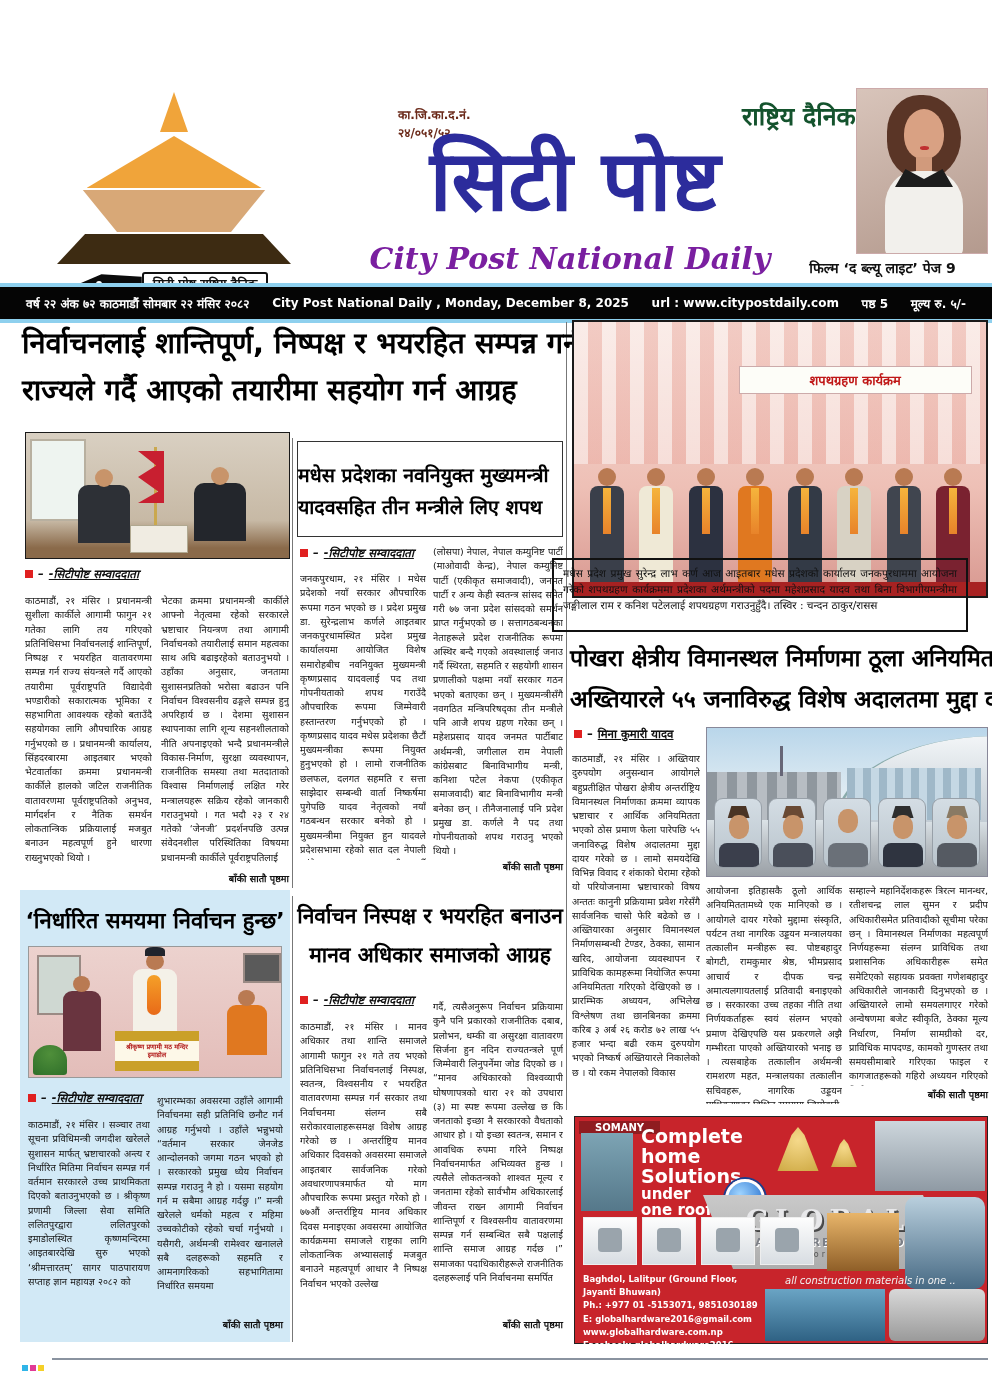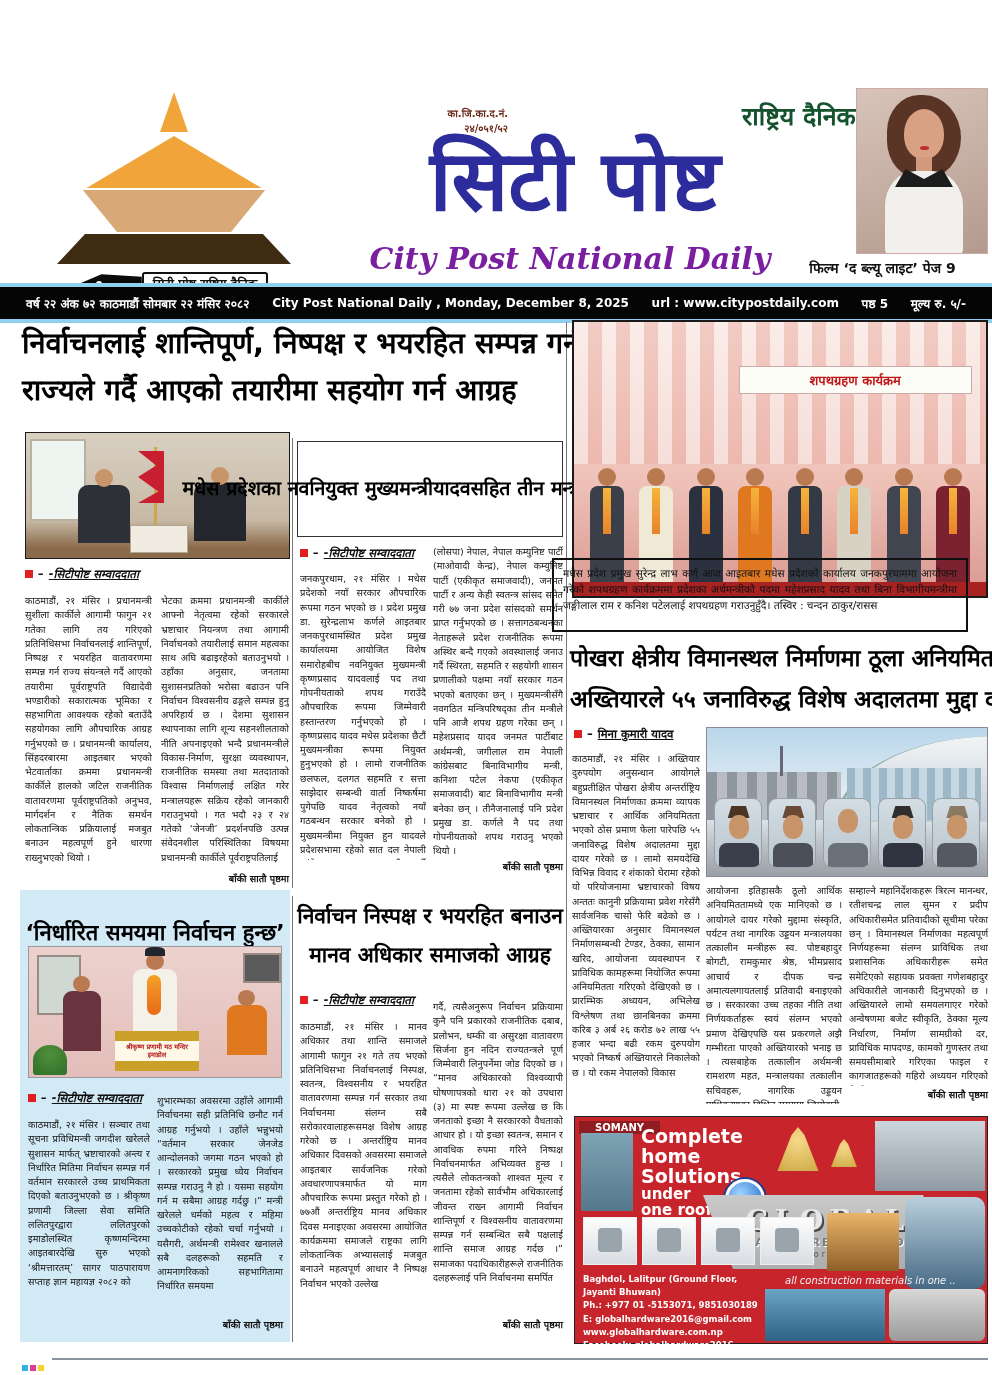--- a/index.html
+++ b/index.html
@@ -17,21 +17,21 @@
   .pen-row{display:flex;align-items:center;margin-top:8px;}
   .pen-nib{width:62px;height:20px;background:#0b0b0b;clip-path:polygon(0 50%,35% 4%,100% 16%,100% 84%,35% 96%);
            position:relative;}
   .pen-nib:after{content:"";position:absolute;left:16px;top:7px;width:6px;height:6px;border-radius:50%;background:#fff;}
   .pen-banner{border:2px solid #111;border-radius:3px;background:#fff;padding:1px 9px;
               font-size:12.5px;font-weight:bold;white-space:nowrap;}
   .np-title{font-weight:800;color:#2c2c9c;font-size:84px;display:flex;align-items:center;justify-content:center;}
   .en-title{font-family:"DejaVu Serif",serif;font-style:italic;font-weight:bold;color:#7a1fa0;
             font-size:30px;text-align:center;white-space:nowrap;}
   .tagline{font-size:25px;font-weight:800;color:#14532d;white-space:nowrap;}
-  .regno{font-size:10px;font-weight:bold;color:#6b2a1a;text-align:right;line-height:1.5;}
+  .regno{font-size:12px;font-weight:bold;color:#6b2a1a;text-align:left;line-height:1.5;}
   .promo-caption{font-size:14px;font-weight:bold;color:#111;text-align:center;white-space:nowrap;}
 
   .promo-photo{background:linear-gradient(160deg,#d8c4ba,#b49a8e);overflow:hidden;}
   .w-hair{position:absolute;left:30px;top:6px;width:74px;height:84px;border-radius:46% 54% 52% 48%;background:#5a3526;}
   .w-face{position:absolute;left:47px;top:20px;width:40px;height:50px;border-radius:50% 50% 46% 46%;background:#d9a183;}
   .w-lip{position:absolute;left:63px;top:57px;width:9px;height:4px;border-radius:45%;background:#c03030;}
   .w-neck{position:absolute;left:59px;top:68px;width:16px;height:16px;background:#d19a7c;}
   .w-dress{position:absolute;left:28px;top:82px;width:78px;height:86px;border-radius:40% 40% 8px 8px;background:#f2f0ec;}
   .w-dresstop{position:absolute;left:38px;top:80px;width:58px;height:18px;background:#1d1d1d;
               clip-path:polygon(0 100%,18% 0,50% 55%,82% 0,100% 100%);}
@@ -195,21 +195,21 @@
 
   <div class="abs byline" style="left:25px;top:566px;">
     <span class="bullet"></span>
     <span>–</span>
     <span class="bl-text">-सिटीपोष्ट सम्वाददाता</span>
   </div>
   <div class="abs col" style="left:25px;top:594px;width:127px;height:278px;">काठमाडौं, २१ मंसिर । प्रधानमन्त्री सुशीला कार्कीले आगामी फागुन २१ गतेका लागि तय गरिएको प्रतिनिधिसभा निर्वाचनलाई शान्तिपूर्ण, निष्पक्ष र भयरहित वातावरणमा सम्पन्न गर्न राज्य संयन्त्रले गर्दै आएको तयारीमा पूर्वराष्ट्रपति विद्यादेवी भण्डारीको सकारात्मक भूमिका र सहभागिता आवश्यक रहेको बताउँदै सहयोगका लागि औपचारिक आग्रह गर्नुभएको छ । प्रधानमन्त्री कार्यालय, सिंहदरबारमा आइतबार भएको भेटवार्ताका क्रममा प्रधानमन्त्री कार्कीले हालको जटिल राजनीतिक वातावरणमा पूर्वराष्ट्रपतिको अनुभव, मार्गदर्शन र नैतिक समर्थन लोकतान्त्रिक प्रक्रियालाई मजबुत बनाउन महत्वपूर्ण हुने धारणा राख्नुभएको थियो ।</div>
   <div class="abs col" style="left:161px;top:594px;width:128px;height:278px;">भेटका क्रममा प्रधानमन्त्री कार्कीले आफ्नो नेतृत्वमा रहेको सरकारले भ्रष्टाचार नियन्त्रण तथा आगामी निर्वाचनको तयारीलाई समान महत्वका साथ अघि बढाइरहेको बताउनुभयो । उहाँका अनुसार, जनतामा सुशासनप्रतिको भरोसा बढाउन पनि निर्वाचन विश्वसनीय ढङ्गले सम्पन्न हुनु अपरिहार्य छ । देशमा सुशासन स्थापनाका लागि शून्य सहनशीलताको नीति अपनाइएको भन्दै प्रधानमन्त्रीले विकास-निर्माण, सुरक्षा व्यवस्थापन, राजनीतिक समस्या तथा मतदाताको विश्वास निर्माणलाई लक्षित गरेर मन्त्रालयहरू सक्रिय रहेको जानकारी गराउनुभयो । गत भदौ २३ र २४ गतेको ‘जेनजी’ प्रदर्शनपछि उत्पन्न संवेदनशील परिस्थितिका विषयमा प्रधानमन्त्री कार्कीले पूर्वराष्ट्रपतिलाई</div>
   <div class="abs continued" style="left:161px;top:872px;width:128px;">बाँकी सातौ पृष्ठमा</div>
 
-  <div class="abs" style="left:297px;top:441px;width:266px;height:96px;border:1px solid #333;box-sizing:border-box;display:flex;flex-direction:row;align-items:center;justify-content:center;">
+  <div class="abs" style="left:297px;top:441px;width:266px;height:96px;border:1px solid #333;box-sizing:border-box;display:flex;flex-direction:column;justify-content:center;">
     <div class="headline hl-line" style="font-size:19.5px;line-height:1.9;">मधेस प्रदेशका नवनियुक्त मुख्यमन्त्री</div>
     <div class="headline hl-line" style="font-size:19.5px;line-height:1.4;">यादवसहित तीन मन्त्रीले लिए शपथ</div>
   </div>
   <div class="abs byline" style="left:300px;top:545px;">
     <span class="bullet"></span>
     <span>–</span>
     <span class="bl-text">-सिटीपोष्ट सम्वाददाता</span>
   </div>
   <div class="abs col" style="left:300px;top:572px;width:126px;height:288px;">जनकपुरधाम, २१ मंसिर । मधेस प्रदेशको नयाँ सरकार औपचारिक रूपमा गठन भएको छ । प्रदेश प्रमुख डा. सुरेन्द्रलाभ कर्णले आइतबार जनकपुरधामस्थित प्रदेश प्रमुख कार्यालयमा आयोजित विशेष समारोहबीच नवनियुक्त मुख्यमन्त्री कृष्णप्रसाद यादवलाई पद तथा गोपनीयताको शपथ गराउँदै औपचारिक रूपमा जिम्मेवारी हस्तान्तरण गर्नुभएको हो । कृष्णप्रसाद यादव मधेस प्रदेशका छैटौं मुख्यमन्त्रीका रूपमा नियुक्त हुनुभएको हो । लामो राजनीतिक छलफल, दलगत सहमति र सत्ता साझेदार सम्बन्धी वार्ता निष्कर्षमा पुगेपछि यादव नेतृत्वको नयाँ गठबन्धन सरकार बनेको हो । मुख्यमन्त्रीमा नियुक्त हुन यादवले प्रदेशसभामा रहेको सात दल नेपाली कांग्रेस, जनता समाजवादी पार्टी (जसपा) नेपाल, लोकतान्त्रिक समाजवादी पार्टी</div>
   <div class="abs col" style="left:433px;top:545px;width:130px;height:313px;">(लोसपा) नेपाल, नेपाल कम्युनिष्ट पार्टी (माओवादी केन्द्र), नेपाल कम्युनिष्ट पार्टी (एकीकृत समाजवादी), जनमत पार्टी र अन्य केही स्वतन्त्र सांसद समेत गरी ७७ जना प्रदेश सांसदको समर्थन प्राप्त गर्नुभएको छ । सत्तागठबन्धनका नेताहरूले प्रदेश राजनीतिक रूपमा अस्थिर बन्दै गएको अवस्थालाई जनाउ गर्दै स्थिरता, सहमति र सहयोगी शासन प्रणालीको पक्षमा नयाँ सरकार गठन भएको बताएका छन् । मुख्यमन्त्रीसँगै नवगठित मन्त्रिपरिषद्का तीन मन्त्रीले पनि आजै शपथ ग्रहण गरेका छन् । महेशप्रसाद यादव जनमत पार्टीबाट अर्थमन्त्री, जगीलाल राम नेपाली कांग्रेसबाट बिनाविभागीय मन्त्री, कनिशा पटेल नेकपा (एकीकृत समाजवादी) बाट बिनाविभागीय मन्त्री बनेका छन् । तीनैजनालाई पनि प्रदेश प्रमुख डा. कर्णले नै पद तथा गोपनीयताको शपथ गराउनु भएको थियो ।</div>
@@ -277,21 +277,21 @@
           <div class="ptorso" style="background:#555a62;"></div>
         </div>
     </div>
   </div>
 
   <div class="abs col" style="left:706px;top:884px;width:136px;height:220px;">आयोजना इतिहासकै ठूलो आर्थिक अनियमिततामध्ये एक मानिएको छ । आयोगले दायर गरेको मुद्दामा संस्कृति, पर्यटन तथा नागरिक उड्डयन मन्त्रालयका तत्कालीन मन्त्रीहरू स्व. पोष्टबहादुर बोगटी, रामकुमार श्रेष्ठ, भीमप्रसाद आचार्य र दीपक चन्द्र अमात्यलगायतलाई प्रतिवादी बनाइएको छ । सरकारका उच्च तहका नीति तथा निर्णयकर्ताहरू स्वयं संलग्न भएको प्रमाण देखिएपछि यस प्रकरणले अझै गम्भीरता पाएको अख्तियारको भनाइ छ । त्यसबाहेक तत्कालीन अर्थमन्त्री रामशरण महत, मन्त्रालयका तत्कालीन सचिवहरू, नागरिक उड्डयन प्राधिकरणका विभिन्न समयमा जिम्मेवारी</div>
   <div class="abs col" style="left:849px;top:884px;width:139px;height:202px;">सम्हाल्ने महानिर्देशकहरू त्रिरत्न मानन्धर, रतीशचन्द्र लाल सुमन र प्रदीप अधिकारीसमेत प्रतिवादीको सूचीमा परेका छन् । विमानस्थल निर्माणका महत्वपूर्ण निर्णयहरूमा संलग्न प्राविधिक तथा प्रशासनिक अधिकारीहरू समेत समेटिएको सहायक प्रवक्ता गणेशबहादुर अधिकारीले जानकारी दिनुभएको छ । अख्तियारले लामो समयलगाएर गरेको अन्वेषणमा बजेट स्वीकृति, ठेक्का मूल्य निर्धारण, निर्माण सामग्रीको दर, प्राविधिक मापदण्ड, कामको गुणस्तर तथा समयसीमाबारे गरिएका फाइल र कागजातहरूको गहिरो अध्ययन गरिएको थियो ।</div>
   <div class="abs continued" style="left:849px;top:1088px;width:139px;">बाँकी सातौ पृष्ठमा</div>
 
   <div class="abs bluebox" style="left:20px;top:890px;width:270px;height:452px;"></div>
-  <div class="abs headline hl-line" style="left:24px;top:904px;width:262px;font-size:22px;text-align:center;margin-top:12px;">‘निर्धारित समयमा निर्वाचन हुन्छ’</div>
+  <div class="abs headline hl-line" style="left:24px;top:904px;width:262px;font-size:22px;text-align:center;">‘निर्धारित समयमा निर्वाचन हुन्छ’</div>
 
   <div class="photo podium" style="left:28px;top:946px;width:254px;height:132px;border:1px solid #999;">
     <div class="win" style="left:8px;top:8px;width:40px;height:56px;"></div>
     <div class="win" style="left:214px;top:6px;width:34px;height:26px;background:#5a5a5a;"></div>
     <div class="manl"></div>
     <div class="manc"></div>
     <div class="garl"></div>
     <div class="manr"></div>
     <div class="desk">
       <div class="sign">श्रीकृष्ण प्रणामी मठ मन्दिर इमाडोल</div>

